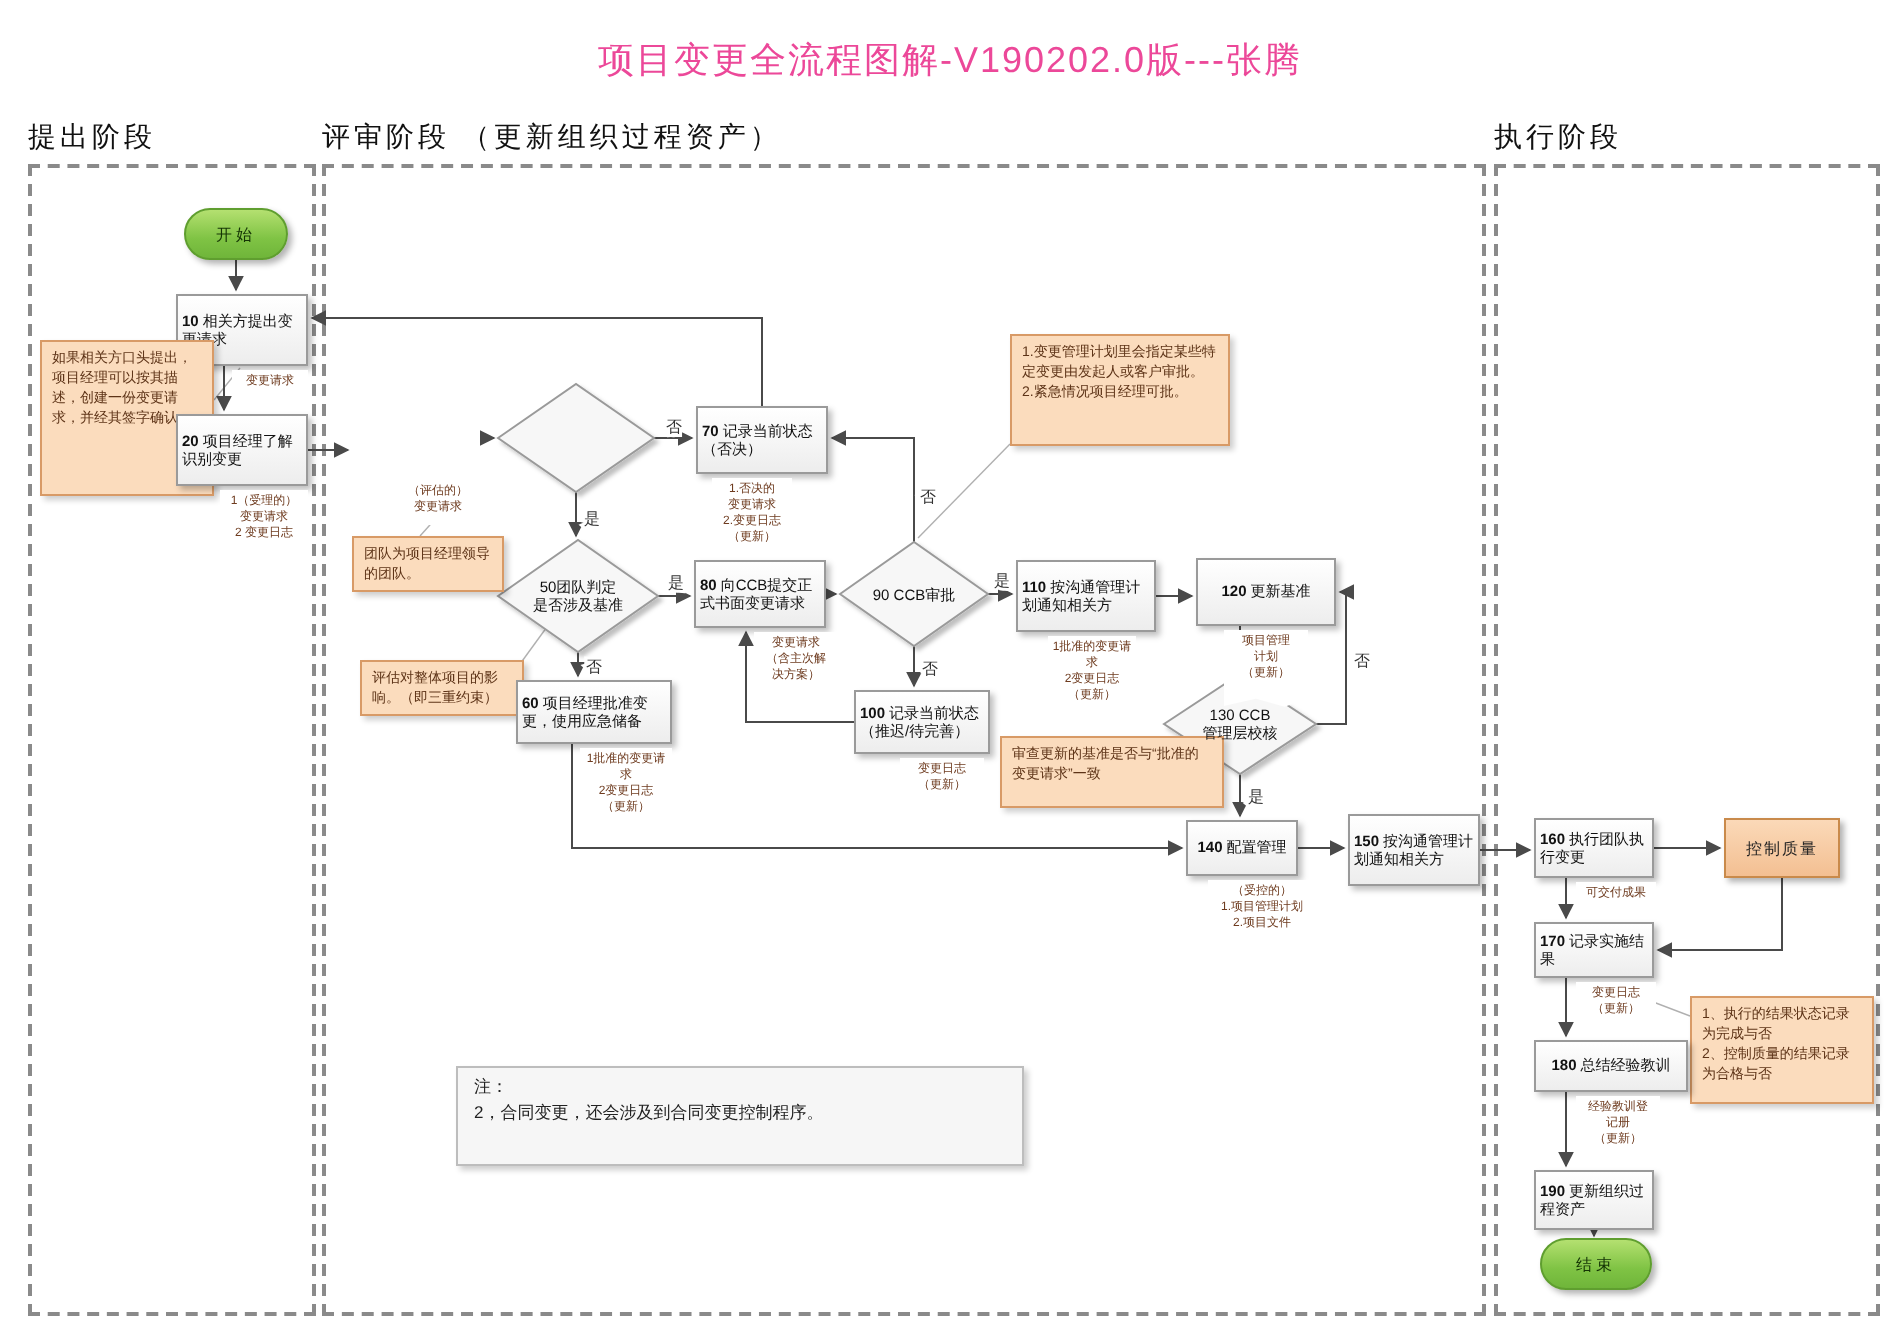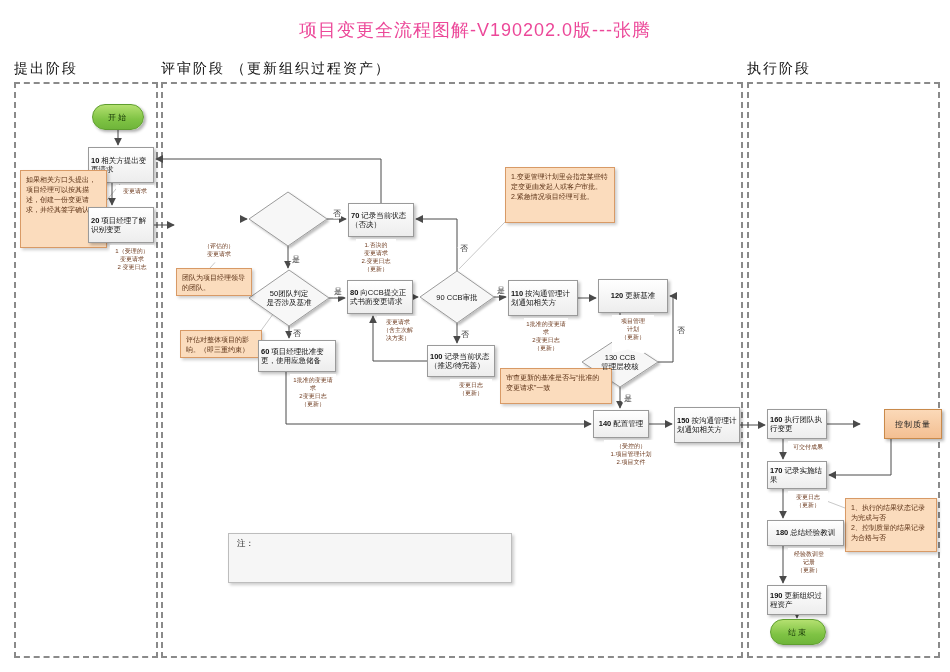--- a/index.html
+++ b/index.html
@@ -21,21 +21,21 @@
     padding:2px 1px 6px 1px;white-space:pre-line;
     clip-path:polygon(0 0,100% 0,100% 86%,72% 96%,38% 86%,0 95%);
     filter:drop-shadow(0 0 .6px #909090) drop-shadow(1.5px 1.5px 1px rgba(0,0,0,.18));}
   .note{background:#fbdcbd;border:1px solid #d89a66;box-shadow:2px 2px 3px rgba(0,0,0,.2);
     font-size:7px;line-height:1.45;color:#5d3317;padding:4px 5px;white-space:pre-line;text-align:left;}
   .pill{background:linear-gradient(180deg,#b4e070 0%,#7fc344 60%,#6fb53a 100%);
     border:1px solid #5f9e2f;border-radius:13px;box-shadow:2px 2px 3px rgba(0,0,0,.3);
     display:flex;align-items:center;justify-content:center;font-size:8px;color:#143305;letter-spacing:2px;}
   .qc{background:linear-gradient(180deg,#fbd9b8 0%,#f3bf92 100%);border:1px solid #c98a4b;
     box-shadow:2px 2px 3px rgba(0,0,0,.3);display:flex;align-items:center;justify-content:center;
-    font-size:8px;color:#222;letter-spacing:1px;margin-left:22px;}
+    font-size:8px;color:#222;letter-spacing:1px;}
   .remark{background:#f6f6f6;border:1px solid #bdbdbd;box-shadow:2px 2px 3px rgba(0,0,0,.2);
     font-size:8.5px;line-height:1.5;color:#222;padding:3px 8px;}
   .wires polyline,.wires path.wire{fill:none;stroke:#4a4a4a;stroke-width:1;}
   .wires line.callout{stroke:#b0b0b0;stroke-width:.7;}
   .wires text{font-size:8px;fill:#333;paint-order:stroke;stroke:#fff;stroke-width:3px;
     font-family:"Liberation Sans","DejaVu Sans",sans-serif;}
   .wires polygon.dm{fill:#f7f7f7;stroke:#9a9a9a;stroke-width:1;}
 </style>
 </head>
 <body>
@@ -195,20 +195,21 @@
   <div class="tag" style="left:604px;top:440px;width:54px;height:38px">（受控的）
 1.项目管理计划
 2.项目文件</div>
 
   <div class="node" style="left:674px;top:407px;width:66px;height:36px">
     <span><span class="num">150</span><span>按沟通管理计划通知相关方</span></span>
   </div>
 
   <div class="remark" style="left:228px;top:533px;width:284px;height:50px">
     <div>注：</div>
+    <div>2，合同变更，还会涉及到合同变更控制程序。</div>
   </div>
 
   <div class="node" style="left:767px;top:409px;width:60px;height:30px">
     <span><span class="num">160</span><span>执行团队执行变更</span></span>
   </div>
   <div class="tag" style="left:788px;top:441px;width:40px;height:18px">可交付成果</div>
 
   <div class="qc" style="left:862px;top:409px;width:58px;height:30px">控制质量</div>
 
   <div class="node" style="left:767px;top:461px;width:60px;height:28px">

